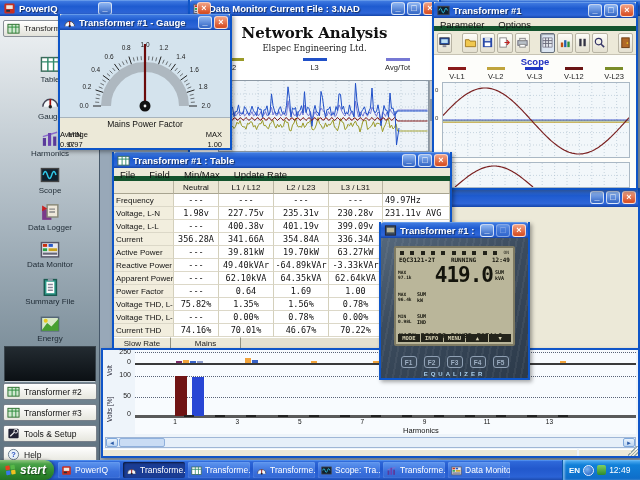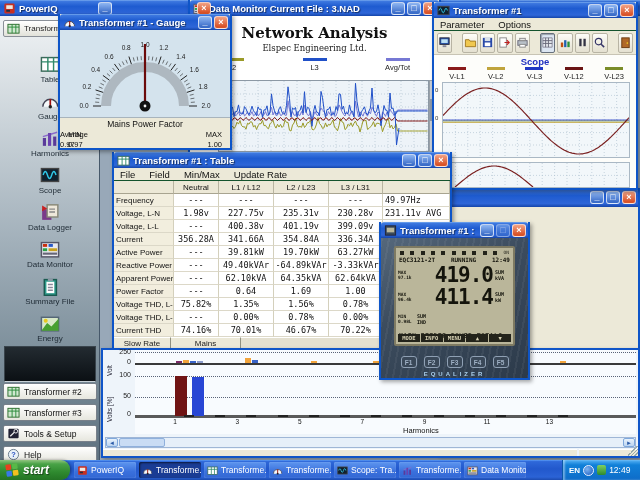--- a/index.html
+++ b/index.html
@@ -65,21 +65,21 @@
   #mon-scroll{position:absolute;left:239px;top:64px;width:7px;height:72px;background:#C9CFD6;border:1px solid #98A0A8;}
   #mon-scroll .thumb{position:absolute;left:0;top:18px;width:100%;height:22px;background:#8C98A8;}
 
   
   #hidden-window{left:437px;top:188px;width:203px;height:267px;}
   #hidden-window .tbar{height:19px;}
 
   
   #scope-window{left:432px;top:2px;width:206px;height:188px;}
   .menubar{position:absolute;left:0;right:0;height:13px;background:#ECE9D8;display:flex;gap:14px;
-    padding:1px 6px 0;font:9.5px "Liberation Sans",sans-serif;color:#111;border-bottom:1px solid #14532d;}
+    padding:1px 6px 0;font:9.5px "Liberation Sans",sans-serif;color:#111;border-bottom:5px solid #14532d;}
   #scope-menubar{top:16px;}
   #scope-toolbar{position:absolute;left:0;top:29px;right:0;height:24px;background:#ECE9D8;
     display:flex;align-items:center;gap:2px;padding:0 3px;border-bottom:1px solid #C8C4B4;}
   .tb{width:20px;height:20px;border:1px solid #B8B4A4;border-radius:2px;background:linear-gradient(180deg,#FDFDF8,#E4E0D0);
       display:flex;align-items:center;justify-content:center;padding:0;}
   .tb svg{width:13px;height:13px;}
   .tb.pressed{background:#DCE6F2;border:1px solid #66707C;box-shadow:inset 1px 1px 1px rgba(0,0,0,.3);}
   .tb.gap{margin-left:8px;}
   #scope-body{position:absolute;left:0;top:53px;right:0;bottom:0;background:#FDFDFA;}
   #scope-title{position:absolute;left:0;top:1px;width:100%;text-align:center;
@@ -161,21 +161,21 @@
     font:7.5px "Liberation Sans",sans-serif;color:#111;}
   #gauge-caption{text-align:center;font-size:8.5px;margin-top:1px;}
   .ginfo-row{display:flex;justify-content:space-between;padding:1px 8px 0;}
   .ginfo-row .mid{position:absolute;left:0;width:100%;text-align:left;}
   .ginfo-row span{position:relative;}
 
   
   #taskbar{position:absolute;left:0;top:460px;width:640px;height:20px;z-index:100;
     background:linear-gradient(180deg,#5A9CF5 0%,#2E68D9 8%,#2258CC 45%,#2B63D6 85%,#1C4BB0 100%);
     display:flex;align-items:center;}
-  #start-btn{width:70px;height:20px;border-radius:0 9px 9px 0;display:flex;align-items:center;gap:4px;padding:0 8px 0 5px;
+  #start-btn{width:54px;height:20px;border-radius:0 9px 9px 0;display:flex;align-items:center;gap:4px;padding:0 8px 0 5px;
     background:linear-gradient(180deg,#91C580 0%,#49A347 20%,#2F8A2F 60%,#247424 100%);
     box-shadow:1px 0 3px rgba(0,0,0,.4);}
   #start-label{color:#fff;font:bold italic 12px "Liberation Sans",sans-serif;text-shadow:1px 1px 1px rgba(0,0,0,.5);}
   #task-buttons{display:flex;gap:3px;margin-left:4px;flex:1;}
   .task-btn{width:62px;height:16px;border-radius:2px;display:flex;align-items:center;gap:3px;padding:0 3px;
     background:linear-gradient(180deg,#5E96EF,#3A70DC 60%,#3368D4);box-shadow:inset 0 0 1px rgba(255,255,255,.5);
     color:#fff;font:8.5px "Liberation Sans",sans-serif;white-space:nowrap;overflow:hidden;}
   .task-btn svg{width:11px;height:11px;flex:0 0 11px;}
   .task-btn.active{background:#1A3C94;box-shadow:inset 1px 1px 2px rgba(0,0,0,.6);}
   #tray{width:78px;height:20px;display:flex;align-items:center;gap:3px;padding:0 4px 0 6px;
@@ -786,21 +786,20 @@
           <span>12:49</span>
         </div>
         <div id="lcd-readings">
             <div class="lrow">
               <div class="lsmall">MAX<br>97.1k</div>
               <div class="lval">419.0</div>
               <div class="lunit">SUM<br>kVA</div>
             </div>
             <div class="lrow">
               <div class="lsmall">MAX<br>96.4k</div>
-              <div class="lval">411.4</div>
               <div class="lunit">SUM<br>kW</div>
             </div>
             <div class="lrow">
               <div class="lsmall">MIN<br>0.98L</div>
               <div class="lunit">SUM<br>IND</div>
             </div>
           </div>
         <div id="lcd-footer">MAIN FEEDER POWER TOTALS</div>
         <div id="lcd-soft">
             <div class="soft">MODE</div>

